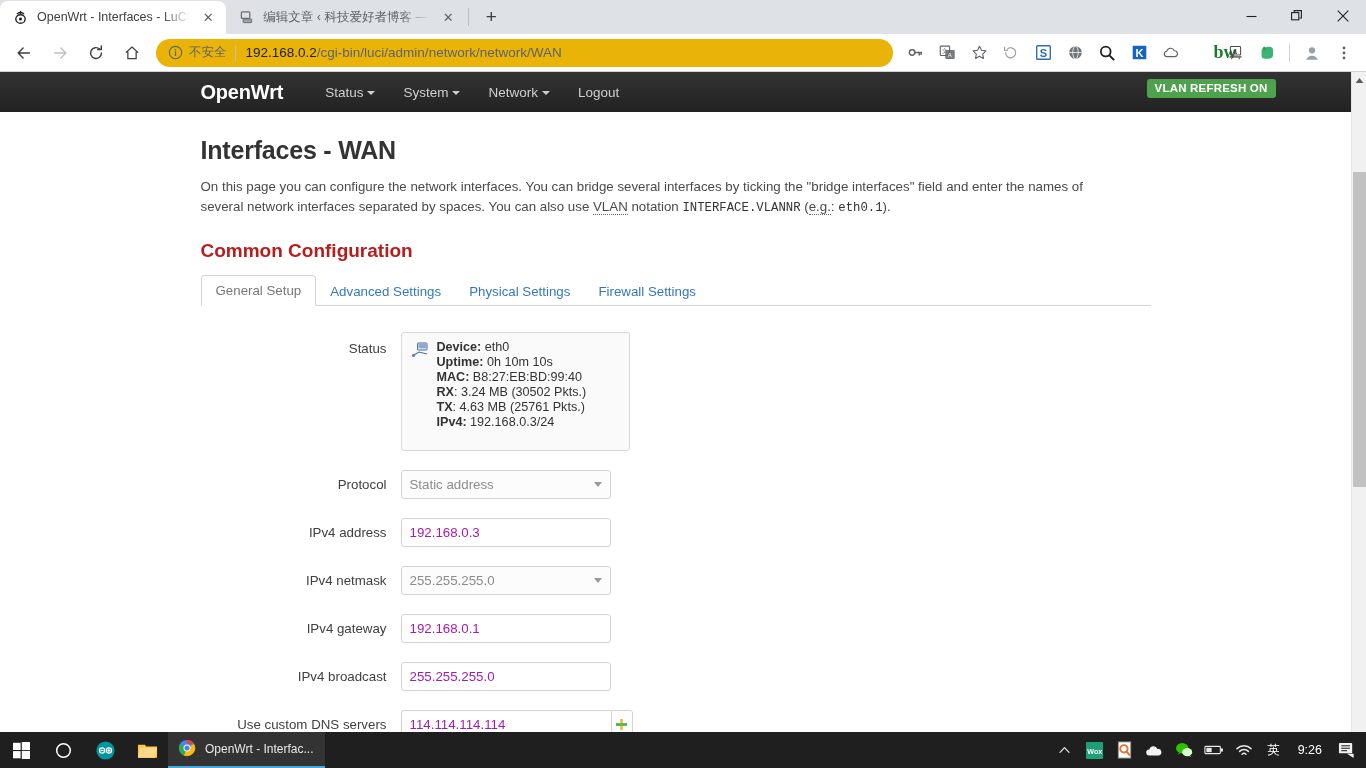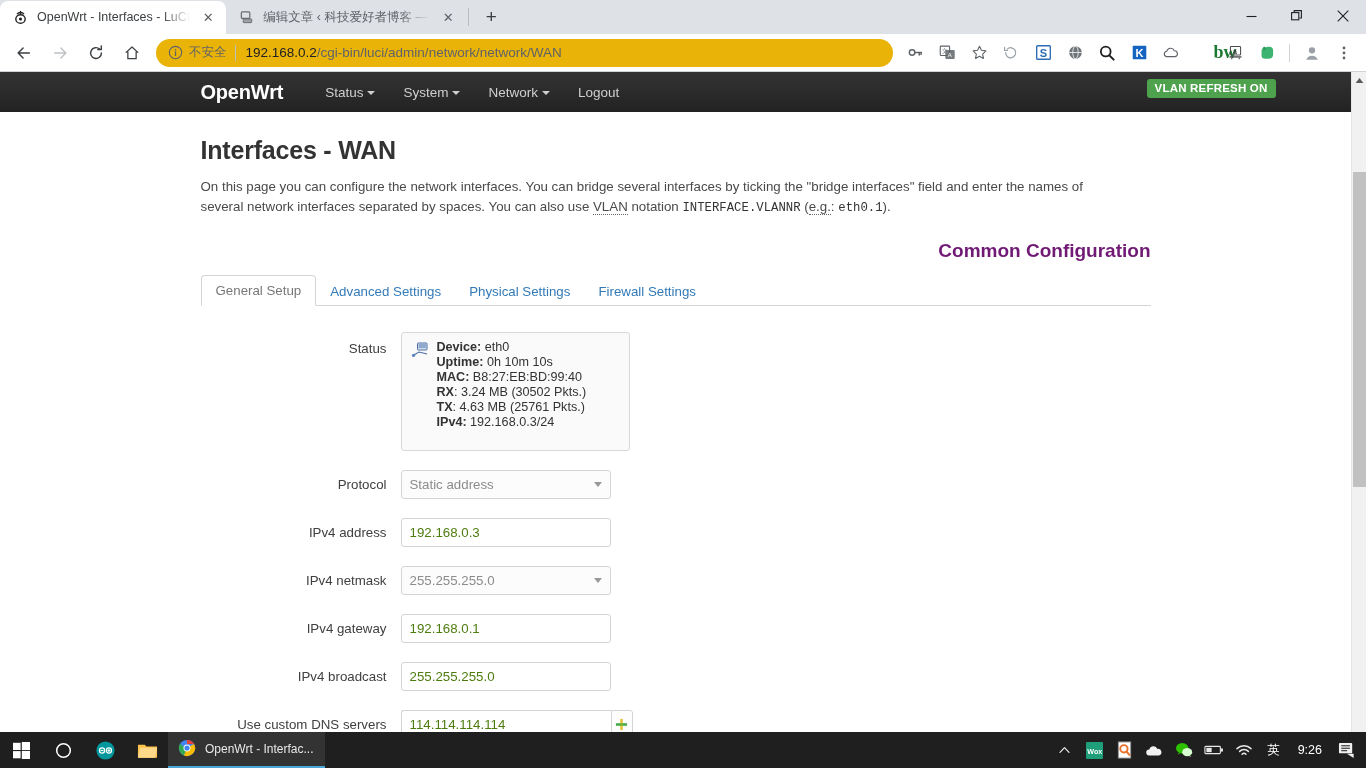--- a/index.html
+++ b/index.html
@@ -239,23 +239,22 @@
   }
   p.page-desc abbr { border-bottom: 1px dotted #666; text-decoration: none; }
   p.page-desc code {
     font-family: "Liberation Mono", monospace;
     font-size: 12.3px;
     color: #333;
   }
   h2.section-title {
     font-size: 19px;
     font-weight: bold;
-    color: #701a75;
+    color: #b91c1c;
     margin: 0 0 14px 0;
-    text-align: right;
   }
 
   
   .cbi-tabs {
     display: flex;
     align-items: flex-end;
     border-bottom: 1px solid #d4d4d4;
     height: 30px;
     margin-bottom: 26px;
   }
@@ -313,21 +312,21 @@
     width: 18px; height: 16px;
   }
 
   input.txt, select.sel {
     width: 210px;
     height: 29px;
     border: 1px solid #d4d4d4;
     border-radius: 3px;
     background: #ffffff;
     font-size: 13.3px;
-    color: #4d7c0f;
+    color: #a21caf;
     padding: 0 8px;
     font-family: "Liberation Sans", sans-serif;
     outline: none;
   }
   select.sel {
     -webkit-appearance: none;
     appearance: none;
     background: #fcfcfc;
     padding-right: 22px;
     color: #8c8c8c;

